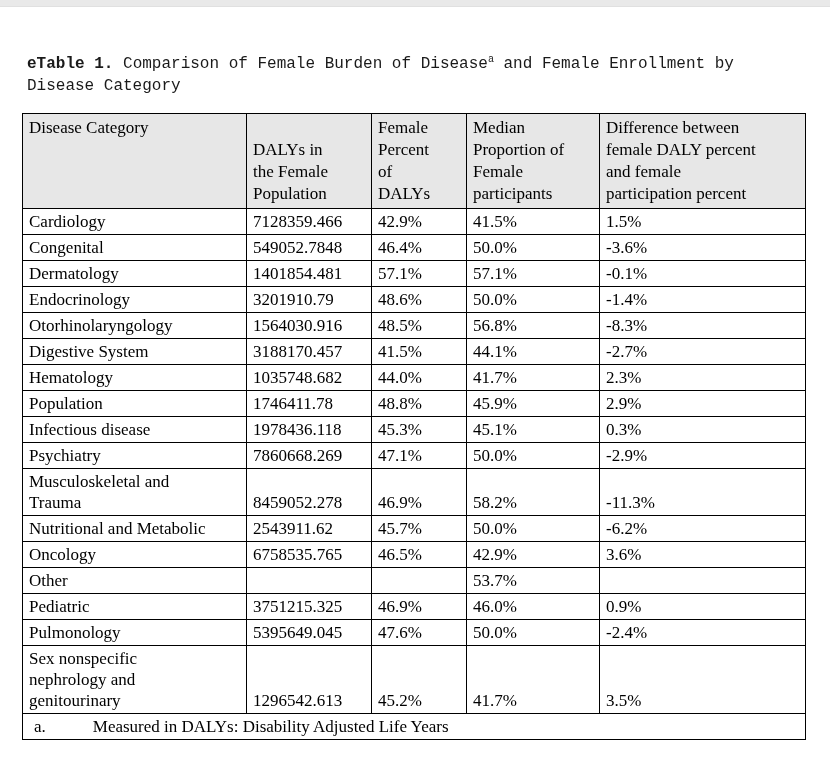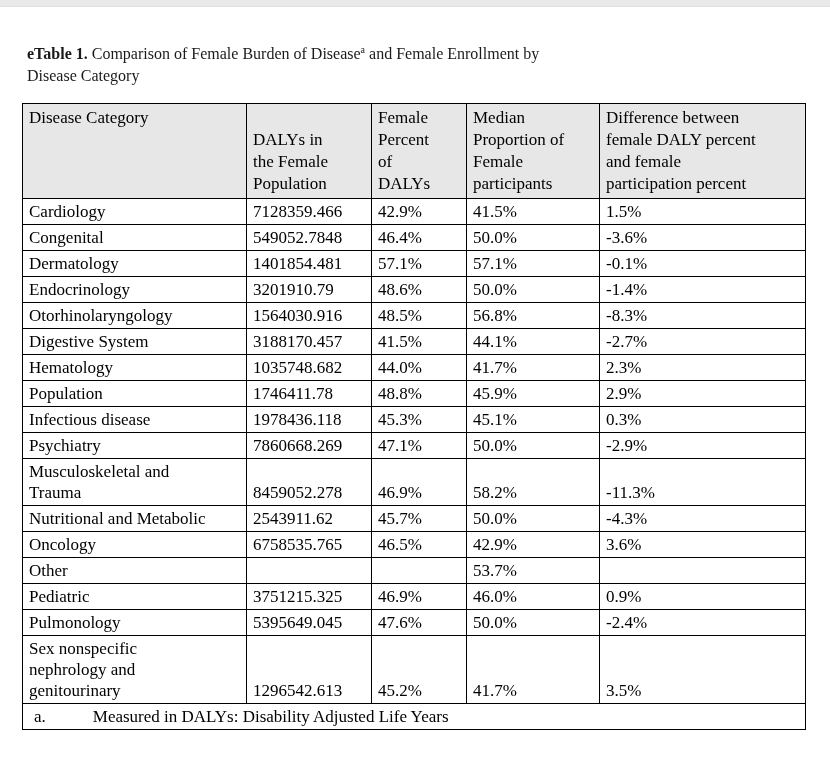--- a/index.html
+++ b/index.html
@@ -12,23 +12,23 @@
   *{box-sizing:border-box;margin:0;padding:0;}
   html,body{width:830px;height:770px;background:var(--page-bg);overflow:hidden;}
   body{font-family:"Liberation Serif", serif;color:var(--text);}
 
   .top-strip{
     width:830px;height:7px;background:var(--top-strip);
     border-bottom:1px solid #e0e0e0;
   }
 
   .doc-title{
-    font-family:Liberation Serif, serif;
+    font-family:Liberation Mono, monospace;
     font-size:16px;line-height:22px;color:#1a1a1a;
-    margin:36px 30px 0 27px;
+    margin:46px 30px 0 27px;
   }
   .doc-title .bold{font-weight:bold;}
   .doc-title sup{font-size:10px;vertical-align:super;line-height:0;}
 
   table.etable{
     border-collapse:collapse;
     table-layout:fixed;
     width:783px;
     margin:16px 0 0 22px;
     font-size:17px;
@@ -187,21 +187,21 @@
     <td class="value">8459052.278</td>
     <td class="value">46.9%</td>
     <td class="value">58.2%</td>
     <td class="value">-11.3%</td>
   </tr>
       <tr>
     <td class="category">Nutritional and Metabolic</td>
     <td class="value">2543911.62</td>
     <td class="value">45.7%</td>
     <td class="value">50.0%</td>
-    <td class="value">-4.3%</td>
+    <td class="value">-6.2%</td>
   </tr>
       <tr>
     <td class="category">Oncology</td>
     <td class="value">6758535.765</td>
     <td class="value">46.5%</td>
     <td class="value">42.9%</td>
     <td class="value">3.6%</td>
   </tr>
       <tr>
     <td class="category">Other</td>

